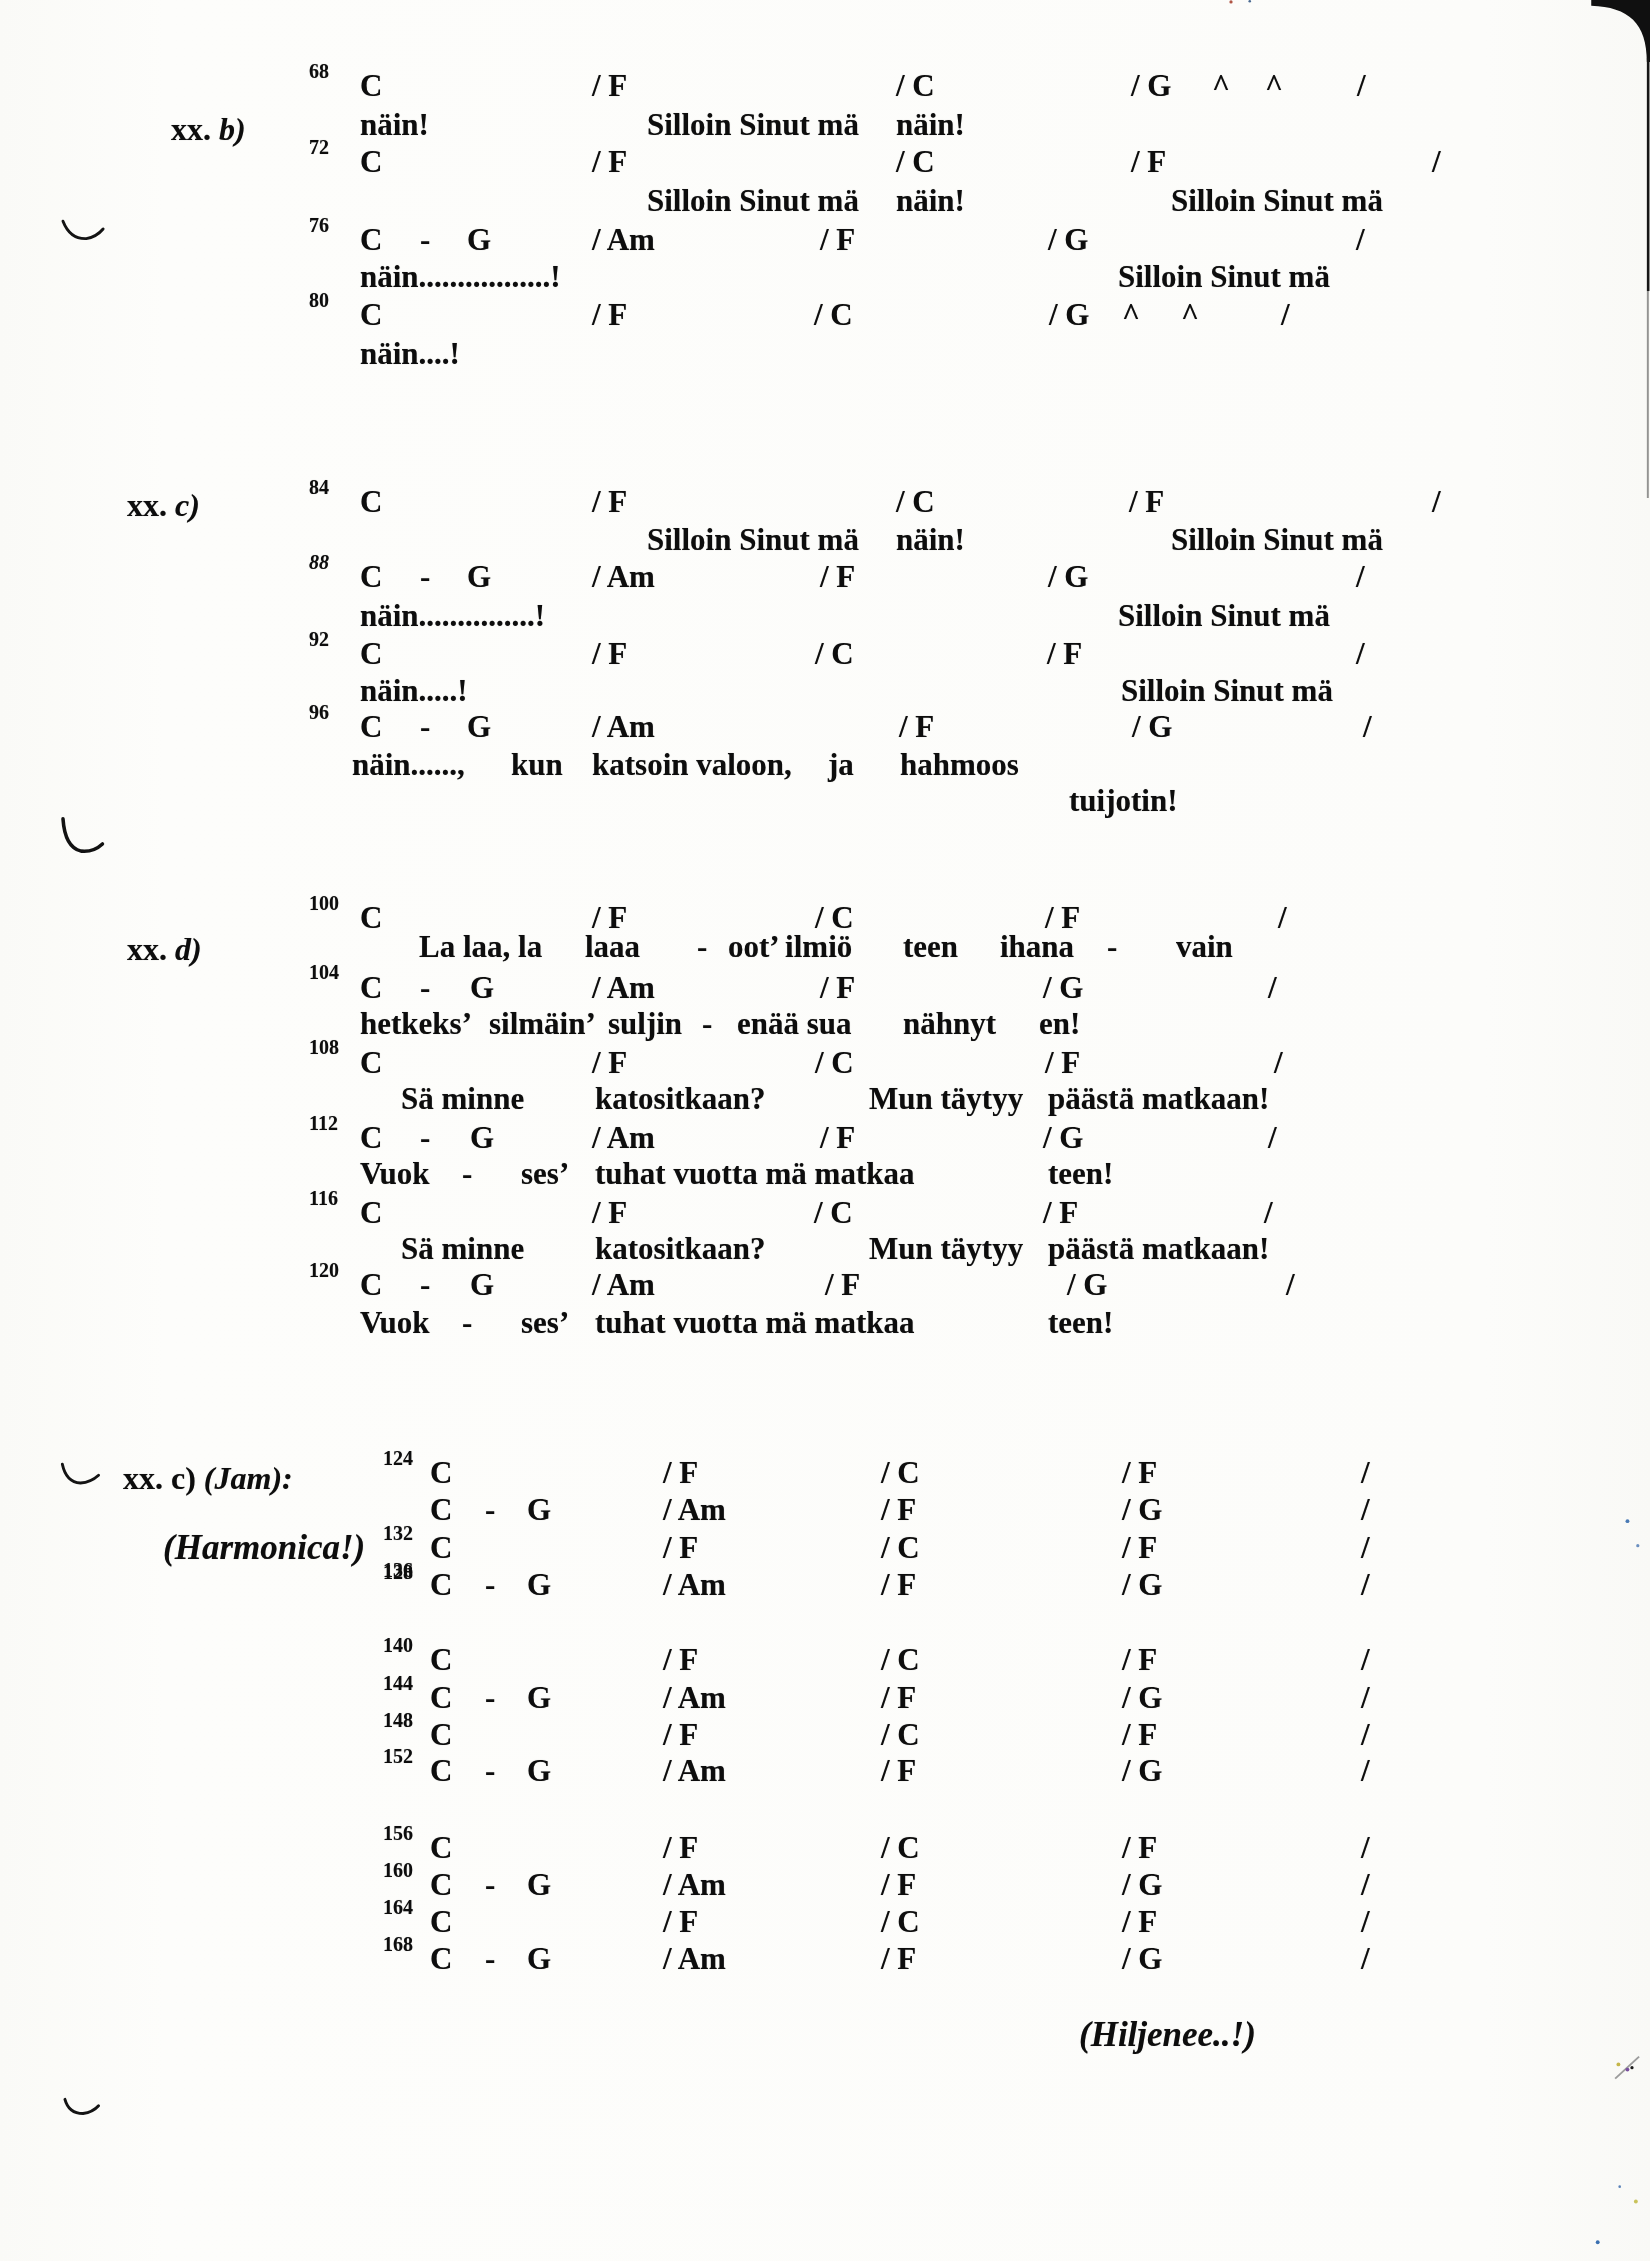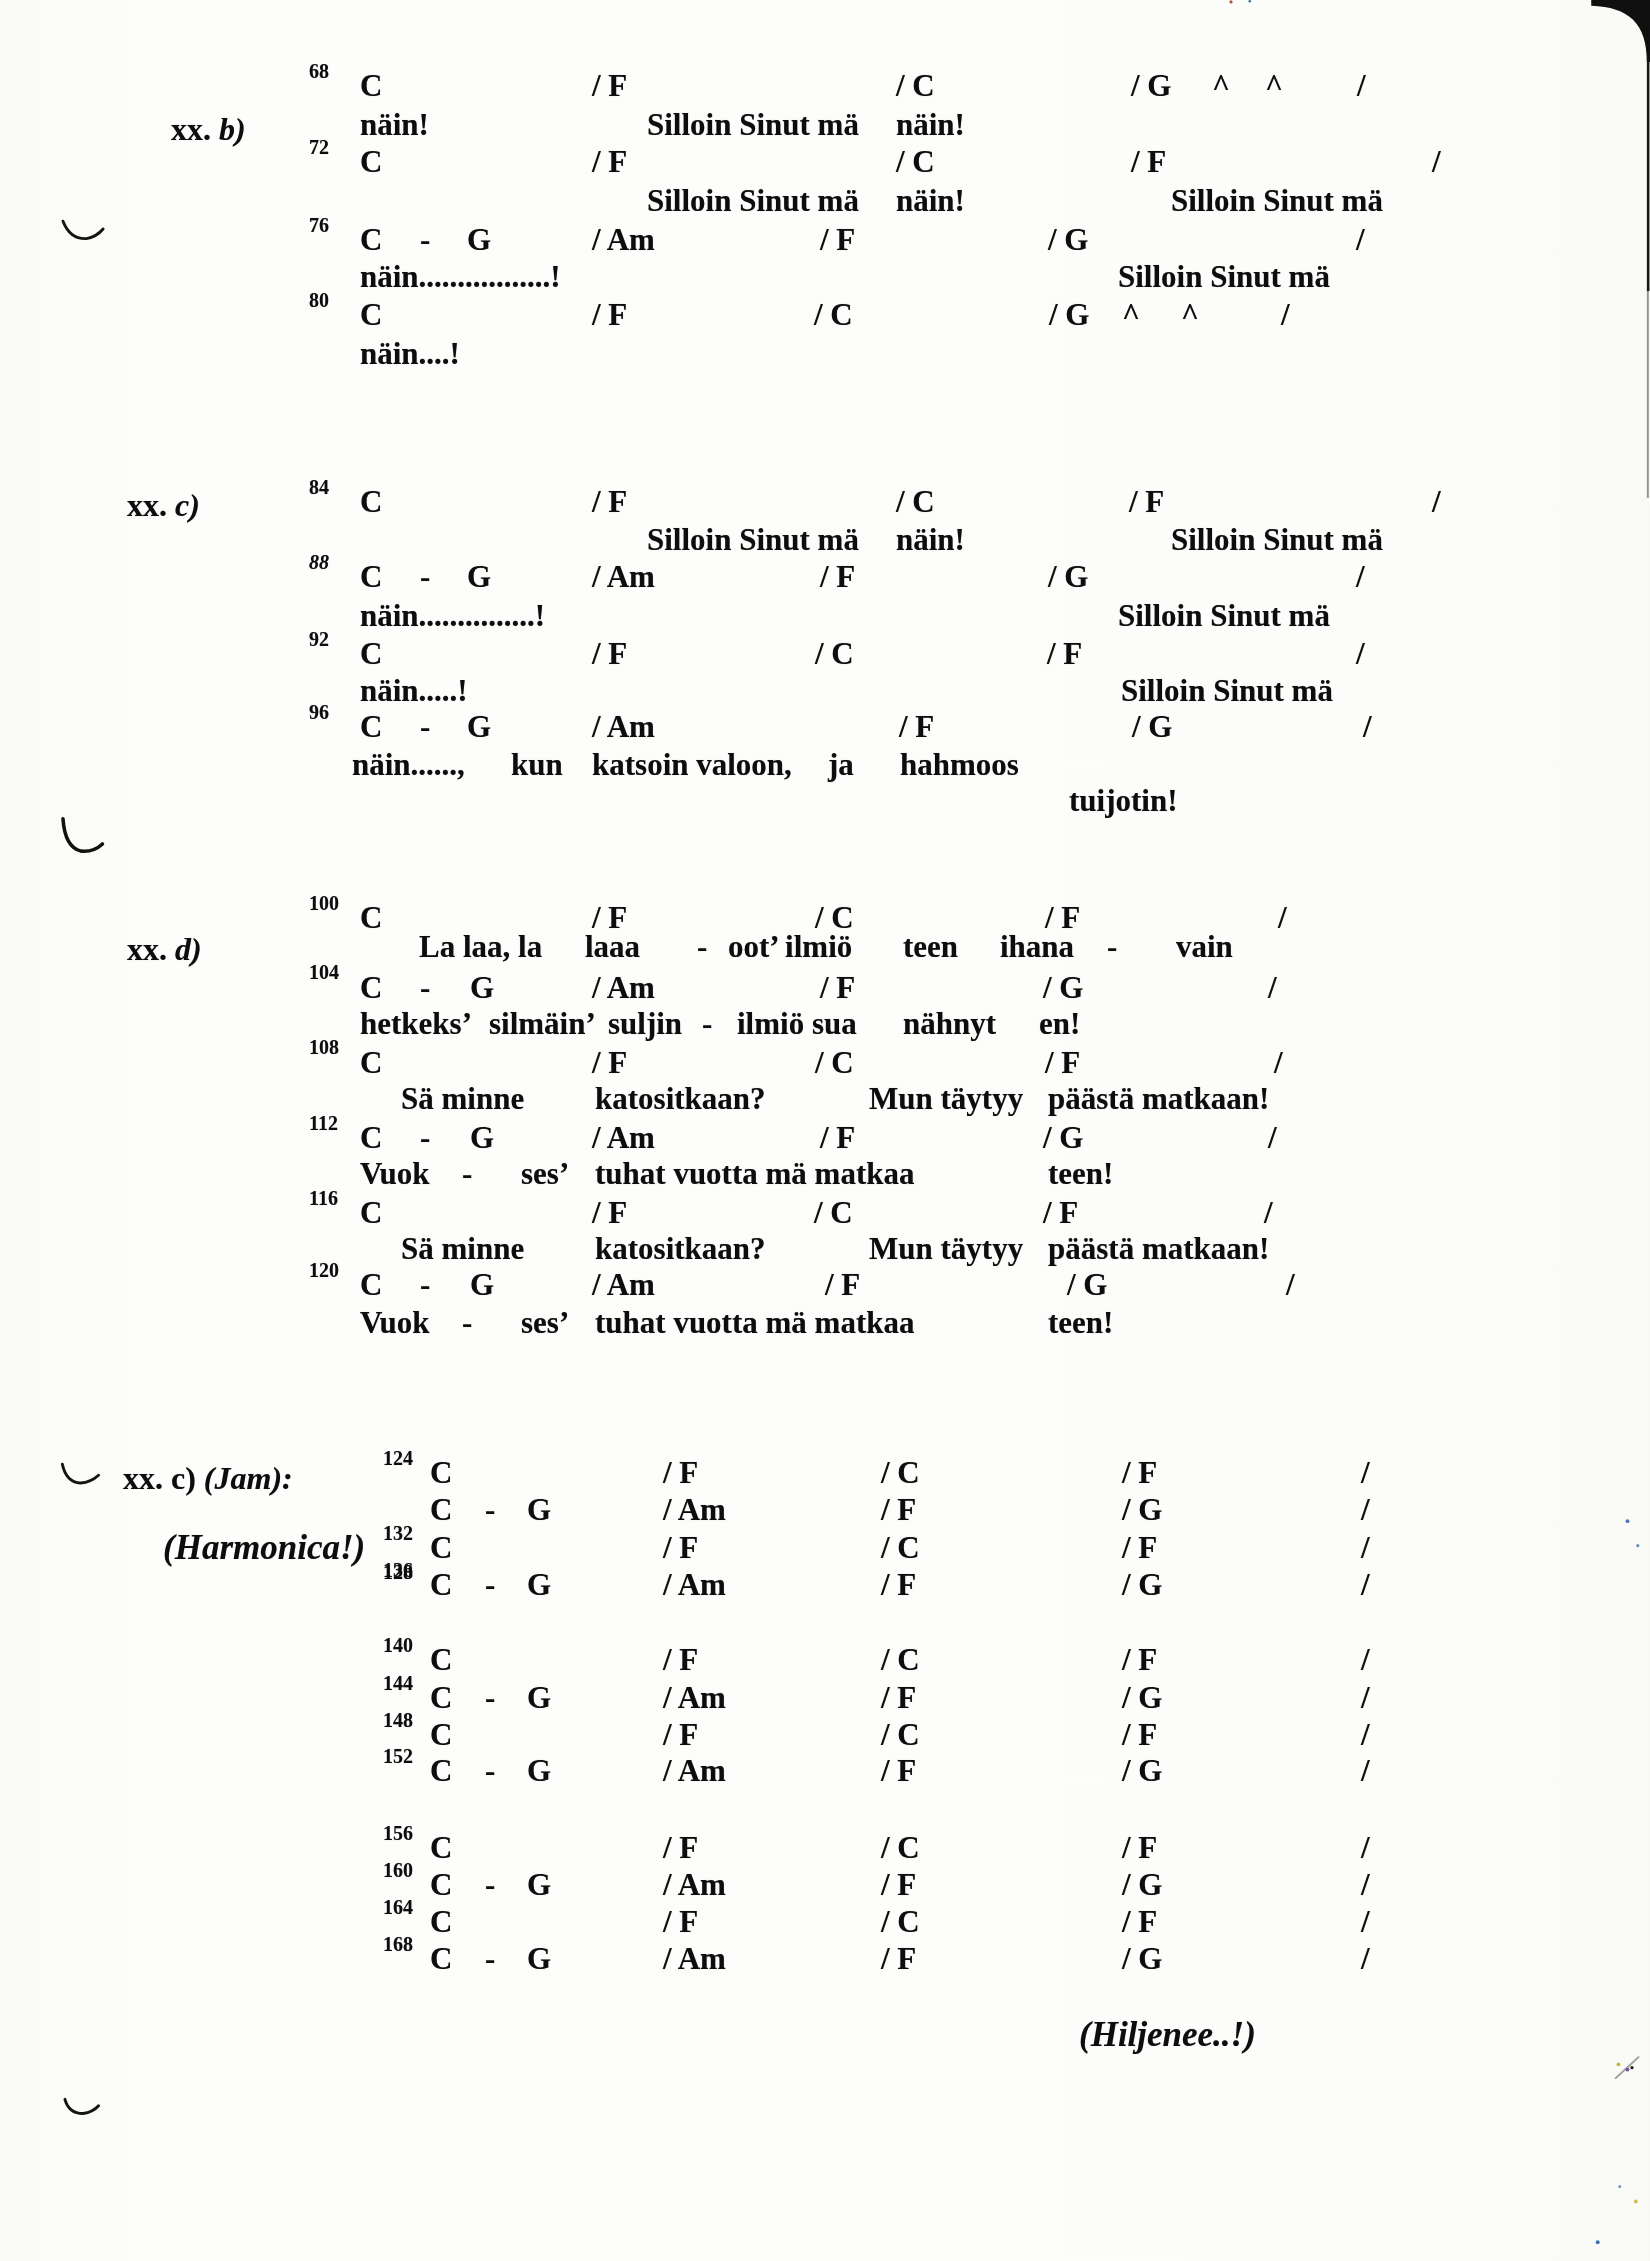--- a/index.html
+++ b/index.html
@@ -133,21 +133,21 @@
       <span class="cell chord" style="left: 420px; top: 972px;">-</span>
       <span class="cell chord" style="left: 470px; top: 972px;">G</span>
       <span class="cell chord" style="left: 592px; top: 972px;">/ Am</span>
       <span class="cell chord" style="left: 820px; top: 972px;">/ F</span>
       <span class="cell chord" style="left: 1043px; top: 972px;">/ G</span>
       <span class="cell chord" style="left: 1268px; top: 972px;">/</span>
       <span class="cell lyric" style="left: 360px; top: 1008px;">hetkeks’</span>
       <span class="cell lyric" style="left: 489px; top: 1008px;">silmäin’</span>
       <span class="cell lyric" style="left: 608px; top: 1008px;">suljin</span>
       <span class="cell lyric" style="left: 702px; top: 1008px;">-</span>
-      <span class="cell lyric" style="left: 737px; top: 1008px;">ilmiö sua</span>
+      <span class="cell lyric" style="left: 737px; top: 1008px;">enää sua</span>
       <span class="cell lyric" style="left: 903px; top: 1008px;">nähnyt</span>
       <span class="cell lyric" style="left: 1039px; top: 1008px;">en!</span>
       <span class="cell bar" style="left: 309px; top: 1037px;">108</span>
       <span class="cell chord" style="left: 360px; top: 1047px;">C</span>
       <span class="cell chord" style="left: 592px; top: 1047px;">/ F</span>
       <span class="cell chord" style="left: 815px; top: 1047px;">/ C</span>
       <span class="cell chord" style="left: 1045px; top: 1047px;">/ F</span>
       <span class="cell chord" style="left: 1274px; top: 1047px;">/</span>
       <span class="cell lyric" style="left: 401px; top: 1083px;">Sä minne</span>
       <span class="cell lyric" style="left: 595px; top: 1083px;">katositkaan?</span>

